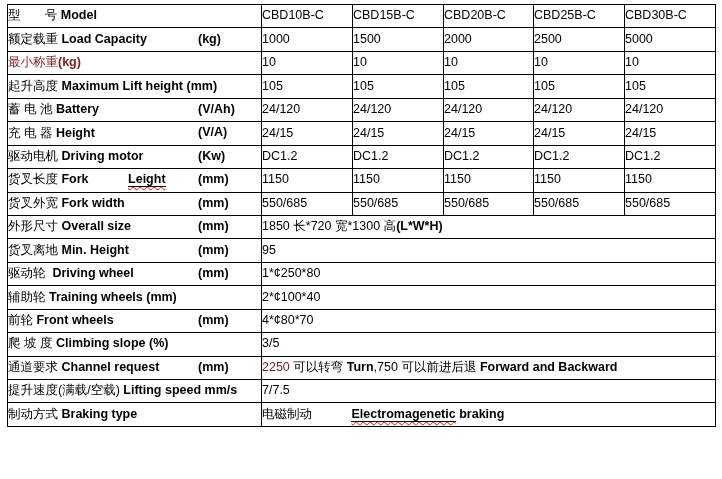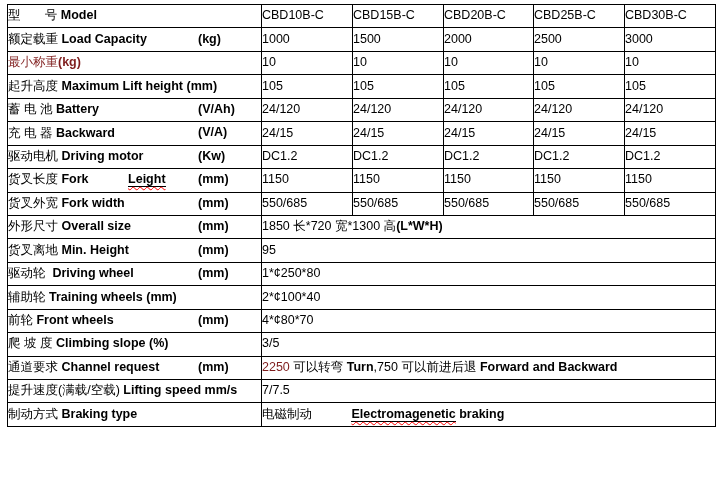--- a/index.html
+++ b/index.html
@@ -85,21 +85,21 @@
           <td class="value-cell">CBD20B-C</td>
           <td class="value-cell">CBD25B-C</td>
           <td class="value-cell">CBD30B-C</td>
         </tr>
         <tr>
           <td class="label-cell"><span class="part">额定载重 </span><span class="part b">Load Capacity</span><span class="part b tabbed">(kg)</span></td>
           <td class="value-cell">1000</td>
           <td class="value-cell">1500</td>
           <td class="value-cell">2000</td>
           <td class="value-cell">2500</td>
-          <td class="value-cell">3000</td>
+          <td class="value-cell">5000</td>
         </tr>
         <tr>
           <td class="label-cell"><span class="part red">最小称重</span><span class="part b red">(kg)</span></td>
           <td class="value-cell">10</td>
           <td class="value-cell">10</td>
           <td class="value-cell">10</td>
           <td class="value-cell">10</td>
           <td class="value-cell">10</td>
         </tr>
         <tr>
@@ -112,21 +112,21 @@
         </tr>
         <tr>
           <td class="label-cell"><span class="part">蓄 电 池 </span><span class="part b">Battery</span><span class="part b tabbed">(V/Ah)</span></td>
           <td class="value-cell">24/120</td>
           <td class="value-cell">24/120</td>
           <td class="value-cell">24/120</td>
           <td class="value-cell">24/120</td>
           <td class="value-cell">24/120</td>
         </tr>
         <tr>
-          <td class="label-cell"><span class="part">充 电 器 </span><span class="part b">Backward</span><span class="part b tabbed">(V/A)</span></td>
+          <td class="label-cell"><span class="part">充 电 器 </span><span class="part b">Height</span><span class="part b tabbed">(V/A)</span></td>
           <td class="value-cell">24/15</td>
           <td class="value-cell">24/15</td>
           <td class="value-cell">24/15</td>
           <td class="value-cell">24/15</td>
           <td class="value-cell">24/15</td>
         </tr>
         <tr>
           <td class="label-cell"><span class="part">驱动电机 </span><span class="part b">Driving motor</span><span class="part b tabbed">(Kw)</span></td>
           <td class="value-cell">DC1.2</td>
           <td class="value-cell">DC1.2</td>

